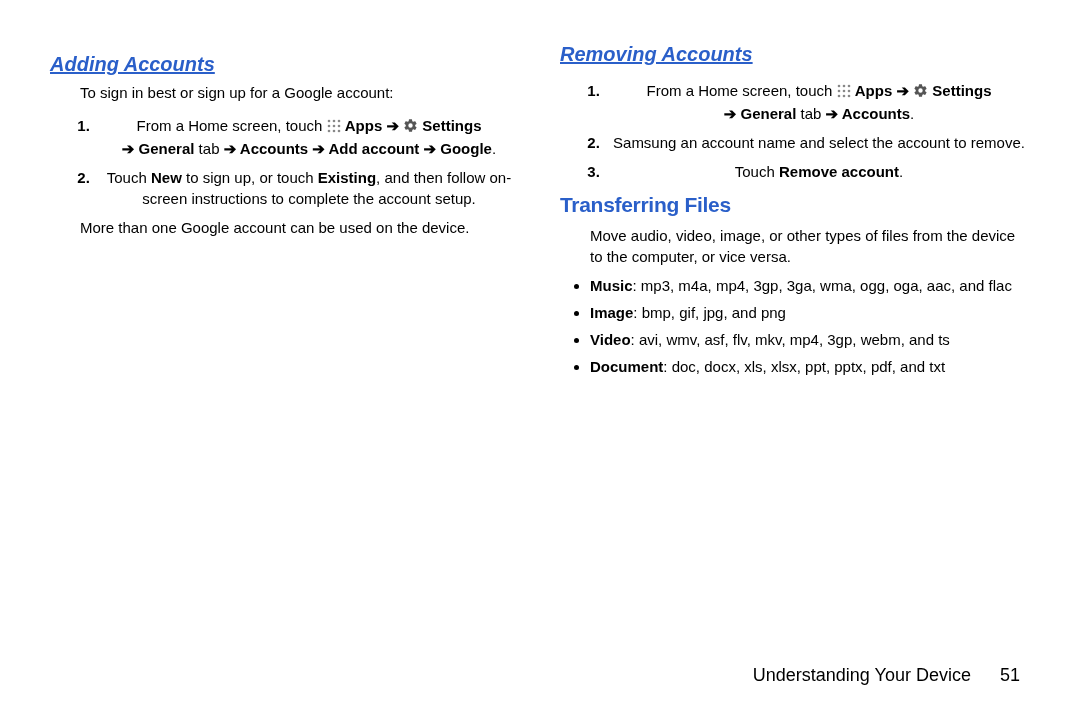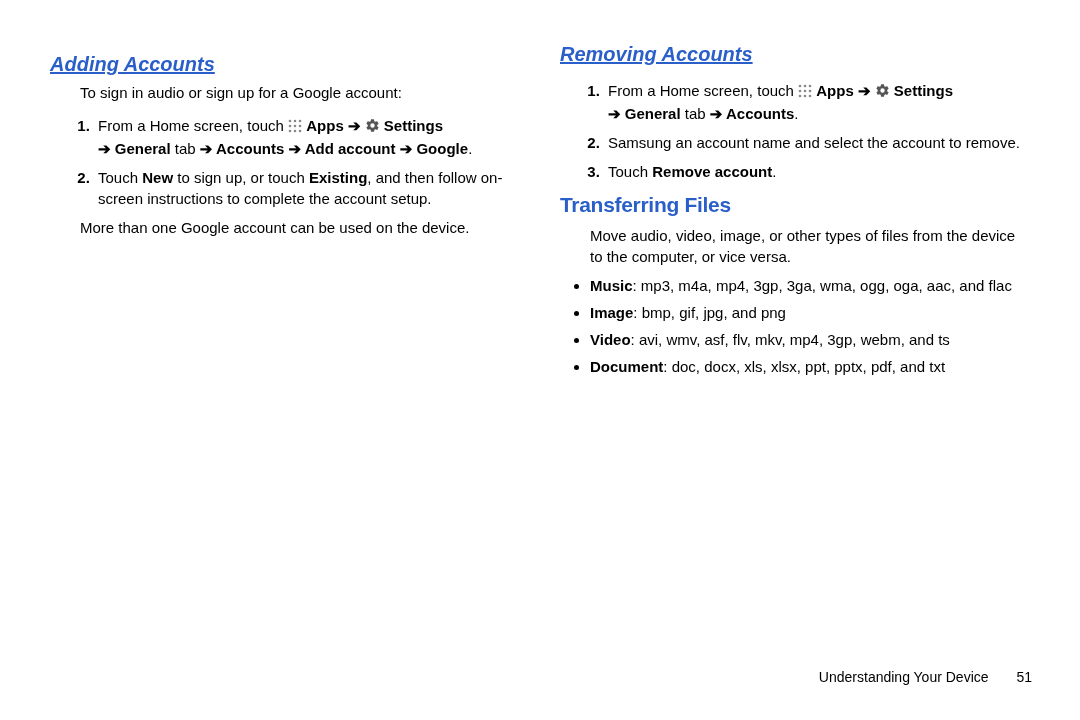--- a/index.html
+++ b/index.html
@@ -33,52 +33,53 @@
     font-style: italic;
     font-weight: bold;
     font-size: 20px;
     margin: 10px 0 4px 0;
     text-decoration: underline;
   }
   p { margin: 4px 0 8px 0; }
   ol {
     margin: 12px 0 8px 0;
     padding-left: 44px;
+    text-align: center;
   }
   ol li { margin-bottom: 8px; padding-left: 4px;}
   ol li::marker { font-weight: bold; }
   ul {
     margin: 4px 0 0 0;
     padding-left: 30px;
     list-style-type: disc;
   }
   ul li { margin-bottom: 6px; }
   .indent { margin-left: 30px; }
   .icon {
     display: inline-block;
     vertical-align: middle;
   }
   .footer {
     position: absolute;
     bottom: 32px;
-    right: 48px;
-    font-size: 14px;
+    right: 60px;
+    font-size: 18px;
   }
   .footer .pagenum { margin-left: 24px; }
   .arrow { font-weight: bold; }
   b { font-weight: bold; }
 </style>
 </head>
 <body>
 
 <div class="columns">
   <div class="col">
 
     <h3 class="sub">Adding Accounts</h3>
-    <p class="indent">To sign in audio or sign up for a Google account:</p>
+    <p class="indent">To sign in best or sign up for a Google account:</p>
 
     <ol>
       <li>
         <span>From a Home screen, touch </span>
         <span class="icon">
           <svg width="14" height="14" viewBox="0 0 14 14">
             <g fill="#888">
               <circle cx="2" cy="2" r="1.3"></circle>
                 <circle cx="7" cy="2" r="1.3"></circle>
                 <circle cx="12" cy="2" r="1.3"></circle>

